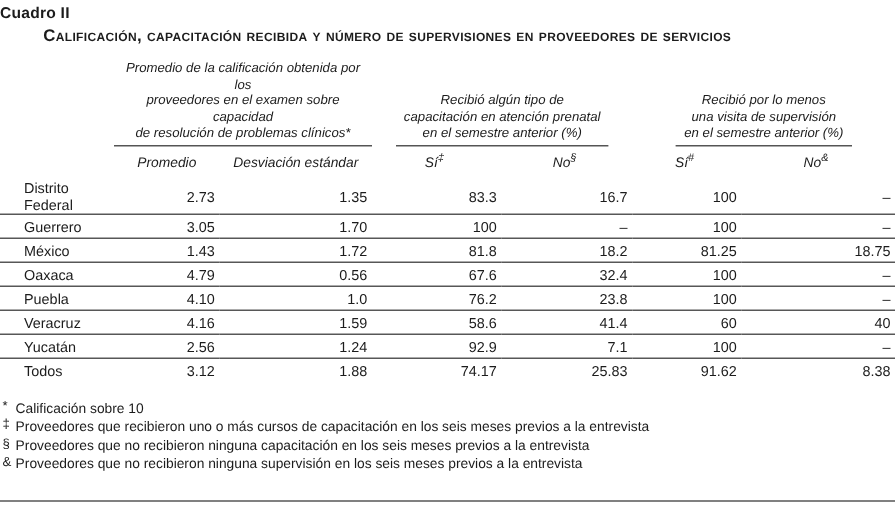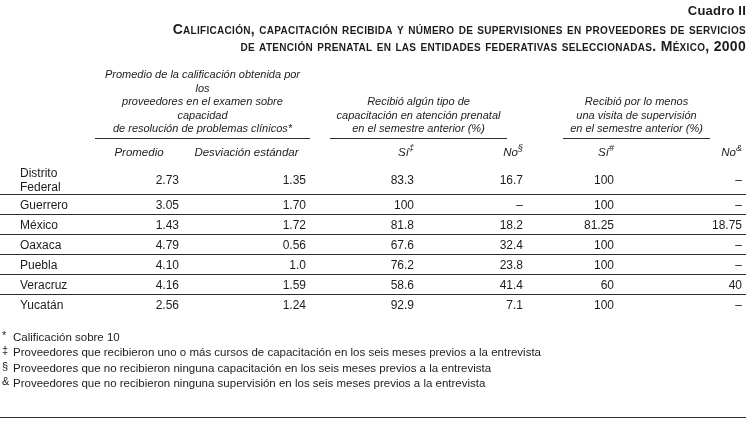--- a/index.html
+++ b/index.html
@@ -8,42 +8,42 @@
     width: 746px; height: 427px;
     position: relative;
     overflow: hidden;
     font-family: "Liberation Sans", sans-serif;
     color: #1c1c1c;
     -webkit-font-smoothing: antialiased;
   }
   .page { width: 746px; height: 427px; position: relative; }
 
   
-  .title-block { text-align: right; padding-top: 3px; }
+  .title-block { text-align: left; padding-top: 3px; }
   .kicker { font-size: 13px; font-weight: bold; line-height: 16px; letter-spacing: 0.2px; }
   .heading-line {
     font-size: 14px; font-weight: bold;
     font-variant: small-caps;
     font-variant-caps: small-caps;
     line-height: 17px; letter-spacing: 0.3px;
   }
   .heading-wrap { margin-top: 2px; padding-left: 36px; }
 
   
   table.main {
     width: 746px; margin-top: 11px;
     border-collapse: collapse; table-layout: fixed;
     font-size: 12px;
   }
   th { font-weight: normal; }
   .group-th { font-style: italic; font-size: 11px; line-height: 13.5px; text-align: center; vertical-align: bottom; padding-top: 2px; }
   .group-box { display: inline-block; border-bottom: 1px solid #2c2c2c; padding: 0 7px 2px 7px; }
   .sub-th { font-style: italic; font-size: 11.5px; padding: 4px 0 9px 0; vertical-align: top; }
   .sub-center { text-align: center; margin-top: 17px; }
-  .sub-right { text-align: right; padding-right: 4px; }
+  .sub-right { text-align: center; padding-right: 4px; }
   .sub-th sup, .cell-sup { font-size: 9px; }
 
   tbody tr { border-bottom: 1px solid #2e2e2e; }
   tbody tr:last-child { border-bottom: none; }
   tbody td { height: 20px; vertical-align: middle; }
   td.entity { text-align: left; padding-left: 20px; font-size: 12px; }
   td.num { text-align: right; padding-right: 4px; font-size: 12px; }
 
   
   .footnotes { margin-top: 15px; padding-left: 2px; }
@@ -55,21 +55,20 @@
 </style>
 </head>
 <body>
 
 <div class="page">
 
   <div class="title-block">
     <div class="kicker">Cuadro II</div>
     <div class="heading-wrap">
       <div class="heading-line">Calificación, capacitación recibida y número de supervisiones en proveedores de servicios</div>
-      <div class="heading-line">de atención prenatal en las entidades federativas seleccionadas. México, 2000</div>
     </div>
   </div>
 
   <table class="main">
     <colgroup>
       <col style="width:95px">
         <col style="width:88px">
         <col style="width:127px">
       <col style="width:108px">
         <col style="width:109px">
@@ -168,20 +167,29 @@
     </tr>
         <tr>
       <td class="entity">Yucatán</td>
       <td class="num">2.56</td>
       <td class="num">1.24</td>
       <td class="num">92.9</td>
       <td class="num">7.1</td>
       <td class="num">100</td>
       <td class="num">–</td>
     </tr>
+        <tr>
+      <td class="entity">Todos</td>
+      <td class="num">3.12</td>
+      <td class="num">1.88</td>
+      <td class="num">74.17</td>
+      <td class="num">25.83</td>
+      <td class="num">91.62</td>
+      <td class="num">8.38</td>
+    </tr>
       </tbody>
   </table>
 
   <div class="footnotes">
     <div class="footnote"><span class="fn-marker">*</span><span>Calificación sobre 10</span></div>
     <div class="footnote"><span class="fn-marker">‡</span><span>Proveedores que recibieron uno o más cursos de capacitación en los seis meses previos a la entrevista</span></div>
     <div class="footnote"><span class="fn-marker">§</span><span>Proveedores que no recibieron ninguna capacitación en los seis meses previos a la entrevista</span></div>
     <div class="footnote"><span class="fn-marker">&amp;</span><span>Proveedores que no recibieron ninguna supervisión en los seis meses previos a la entrevista</span></div>
   </div>
 

